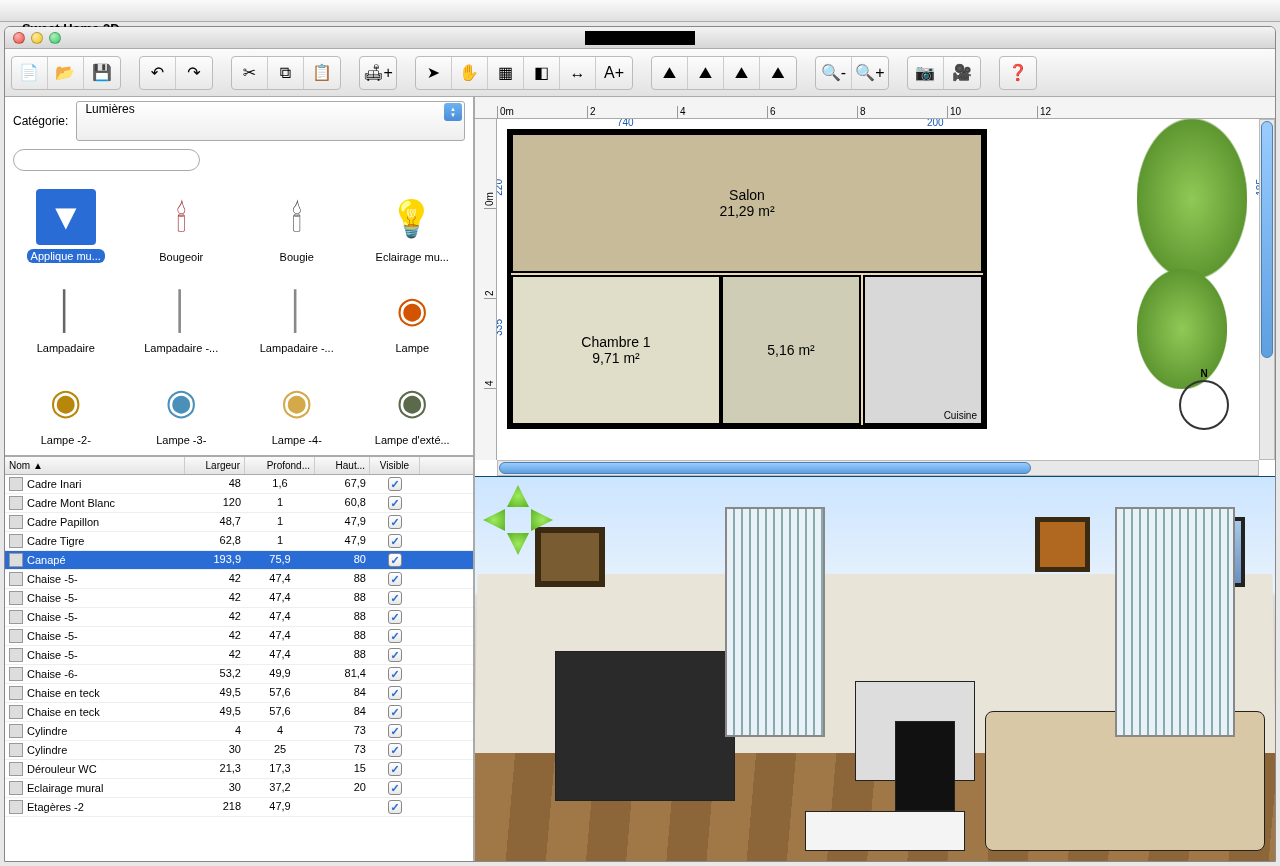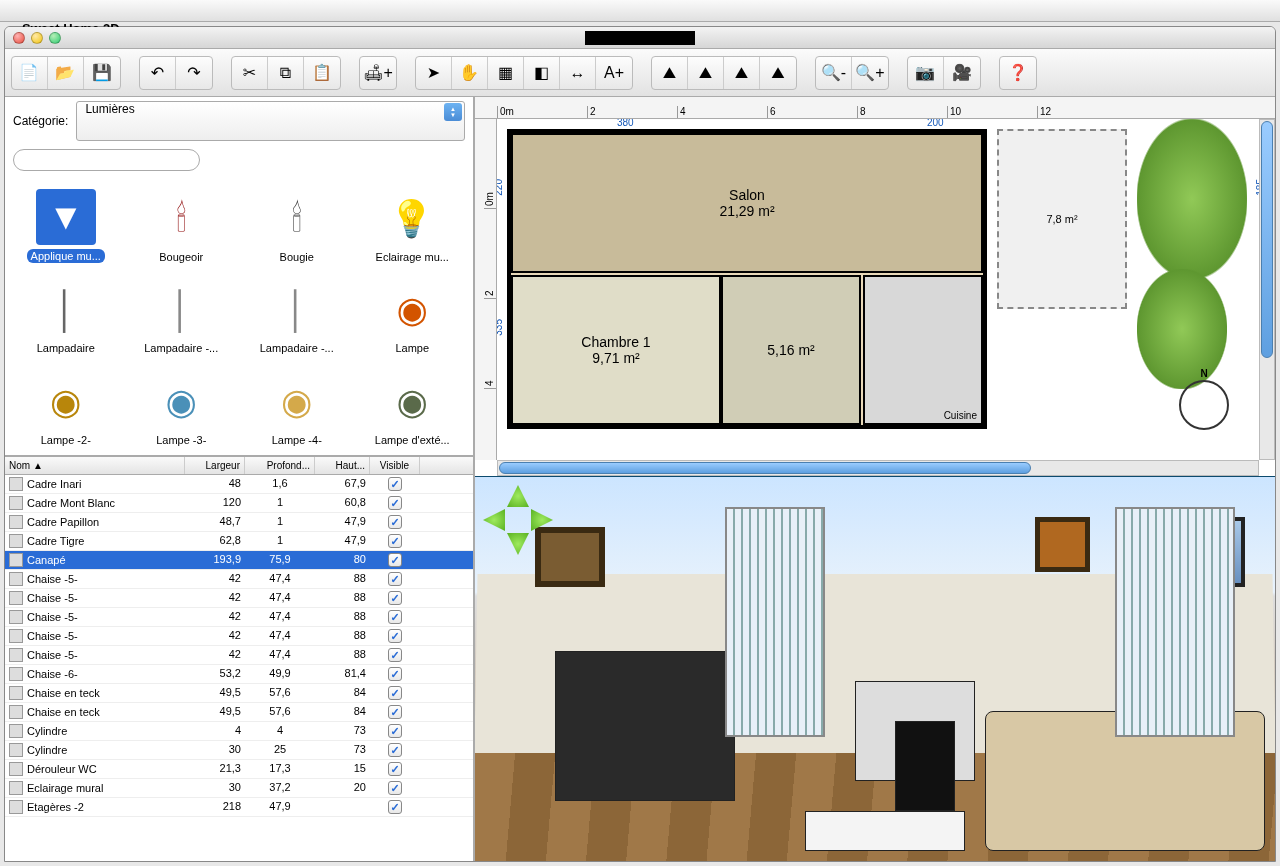--- a/index.html
+++ b/index.html
@@ -769,30 +769,27 @@
               <span>Chambre 1</span>
               <span>9,71 m²</span>
             </div>
             <div class="room" style="left:210px;bottom:0;width:140px;height:150px;background:#d0cdb6;margin-top:37px;">
               <span>5,16 m²</span>
             </div>
             <div class="room" style="right:0;bottom:0;width:120px;height:150px;background:#d8d8d8;font-size:10px;">
               <span style="position:absolute;bottom:2px;right:4px;">Cuisine</span>
             </div>
           </div>
-          <div class="terrace">
-            <div style="position:absolute;left:50%;top:50%;transform:translate(-50%,-50%);font-size:11px;">7,8 m²</div>
-          </div>
           <div class="tree" style="left:640px;top:0;"></div>
           <div class="tree" style="left:640px;top:150px;width:90px;height:120px;"></div>
           <div class="compass">
             <span style="position:absolute;left:50%;top:-14px;transform:translateX(-50%);font-size:10px;font-weight:bold;">N</span>
           </div>
 
-          <div class="dim" style="left:120px;top:-2px;">380</div>
+          <div class="dim" style="left:120px;top:-2px;">740</div>
           <div class="dim" style="left:430px;top:-2px;">200</div>
           <div class="dim" style="left:-4px;top:60px;writing-mode:vertical-rl;transform:rotate(180deg);">220</div>
           <div class="dim" style="left:-4px;top:200px;writing-mode:vertical-rl;transform:rotate(180deg);">335</div>
           <div class="dim" style="left:758px;top:60px;writing-mode:vertical-rl;transform:rotate(180deg);">185</div>
         </div>
         <div class="scrollbar-h">
             <div class="scroll-thumb"></div>
           </div>
         <div class="scrollbar-v">
             <div class="scroll-thumb"></div>

